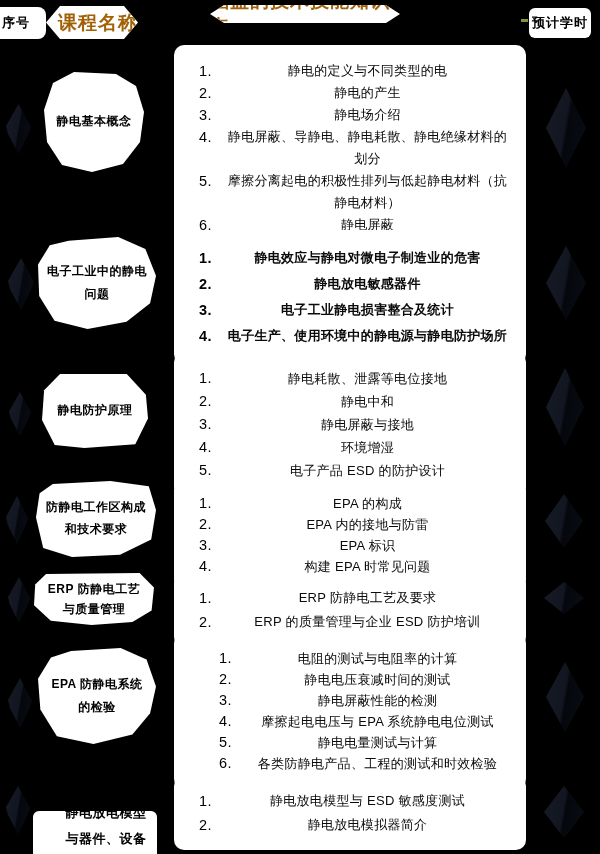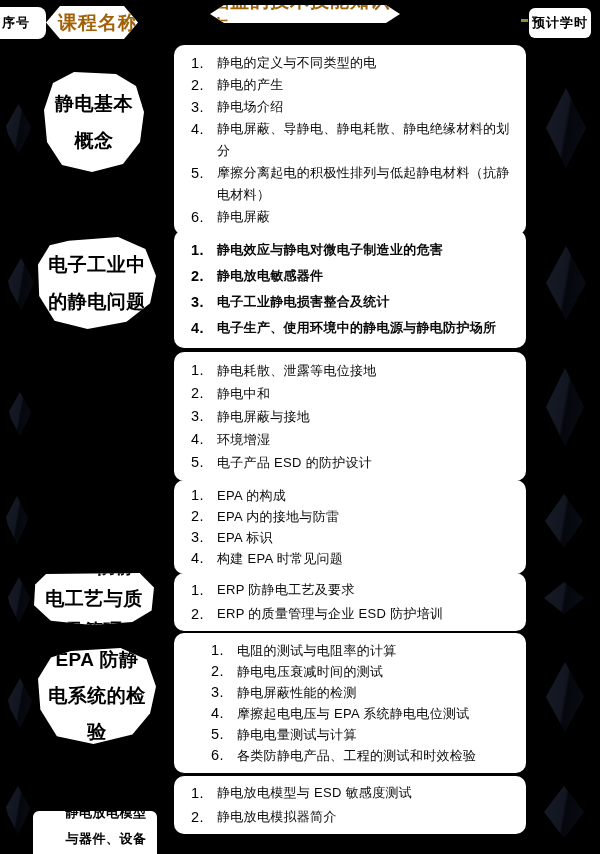--- a/index.html
+++ b/index.html
@@ -17,30 +17,30 @@
     position:absolute;background:#fff;
     display:flex;align-items:center;justify-content:flex-end;
     font-size:19px;font-weight:700;color:#a16207;letter-spacing:1px;
     clip-path:polygon(14px 0,calc(100% - 14px) 0,100% 50%,calc(100% - 14px) 100%,14px 100%,0 50%);
   }
   .accent-dash{position:absolute;width:7px;height:3px;background:#8a8f3c;}
   
   .course{
     position:absolute;background:#fff;
     display:flex;align-items:center;justify-content:center;text-align:center;
-    font-size:19px;font-weight:600;color:#000;line-height:1.95;letter-spacing:.5px;
+    font-size:12px;font-weight:600;color:#000;line-height:1.95;letter-spacing:.5px;
     padding:4px 8px;box-sizing:border-box;
   }
   .course.rect{border-radius:6px;}
   
   .kbox{
     position:absolute;left:174px;width:352px;background:#fff;border-radius:10px;
     box-sizing:border-box;padding:7px 8px 7px 16px;
   }
-  .kbox ol{margin:0;padding:0;list-style:none;counter-reset:item;}
+  .kbox ol{margin:8px;padding:0;list-style:none;counter-reset:item;text-align:center;}
   .kbox li{
     position:relative;padding-left:27px;font-size:13px;line-height:22px;
     color:#0a0a0a;counter-increment:item;letter-spacing:.3px;
   }
   .kbox li::before{
     content:counter(item) ".";
     position:absolute;left:1px;top:0;font-size:14.5px;color:#000;
     font-family:"Liberation Sans",sans-serif;
   }
   .lh26 li{line-height:26px;}
@@ -98,32 +98,38 @@
     <ol>
       <li><span>静电效应与静电对微电子制造业的危害</span></li>
       <li><span>静电放电敏感器件</span></li>
       <li><span>电子工业静电损害整合及统计</span></li>
       <li><span>电子生产、使用环境中的静电源与静电防护场所</span></li>
     </ol>
   </div>
   <div class="diamond" style="left:546px;top:246px;width:40px;height:74px;"></div>
 
   <div class="diamond small" style="left:9px;top:392px;width:22px;height:44px;"></div>
+  <div class="course" style="left:42px;top:374px;width:106px;height:74px;clip-path:polygon(17% 0%,80% 0%,98% 28%,100% 60%,88% 95%,40% 100%,12% 96%,0% 62%,2% 22%);">
+      <span>静电防护原理</span>
+    </div>
   <div class="kbox lh23" style="top:352px;">
     <ol>
       <li><span>静电耗散、泄露等电位接地</span></li>
       <li><span>静电中和</span></li>
       <li><span>静电屏蔽与接地</span></li>
       <li><span>环境增湿</span></li>
       <li><span>电子产品 ESD 的防护设计</span></li>
     </ol>
   </div>
   <div class="diamond" style="left:546px;top:368px;width:38px;height:78px;"></div>
 
   <div class="diamond small" style="left:6px;top:496px;width:22px;height:48px;"></div>
+  <div class="course" style="left:36px;top:481px;width:120px;height:76px;clip-path:polygon(14% 4%,62% 0%,94% 7%,100% 38%,96% 77%,70% 97%,30% 100%,6% 88%,0% 48%,3% 16%);line-height:1.8;">
+      <span>防静电工作区构成和技术要求</span>
+    </div>
   <div class="kbox lh21" style="top:480px;padding-top:5px;padding-bottom:5px;">
     <ol>
       <li><span>EPA 的构成</span></li>
       <li><span>EPA 内的接地与防雷</span></li>
       <li><span>EPA 标识</span></li>
       <li><span>构建 EPA 时常见问题</span></li>
     </ol>
   </div>
   <div class="diamond" style="left:545px;top:494px;width:38px;height:54px;"></div>
 

